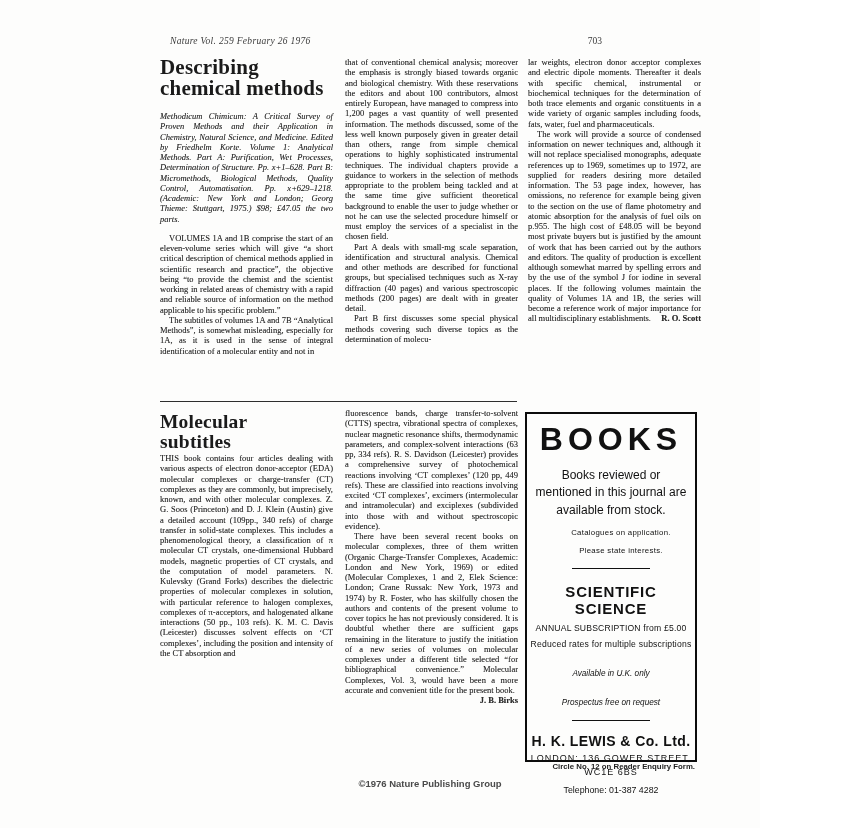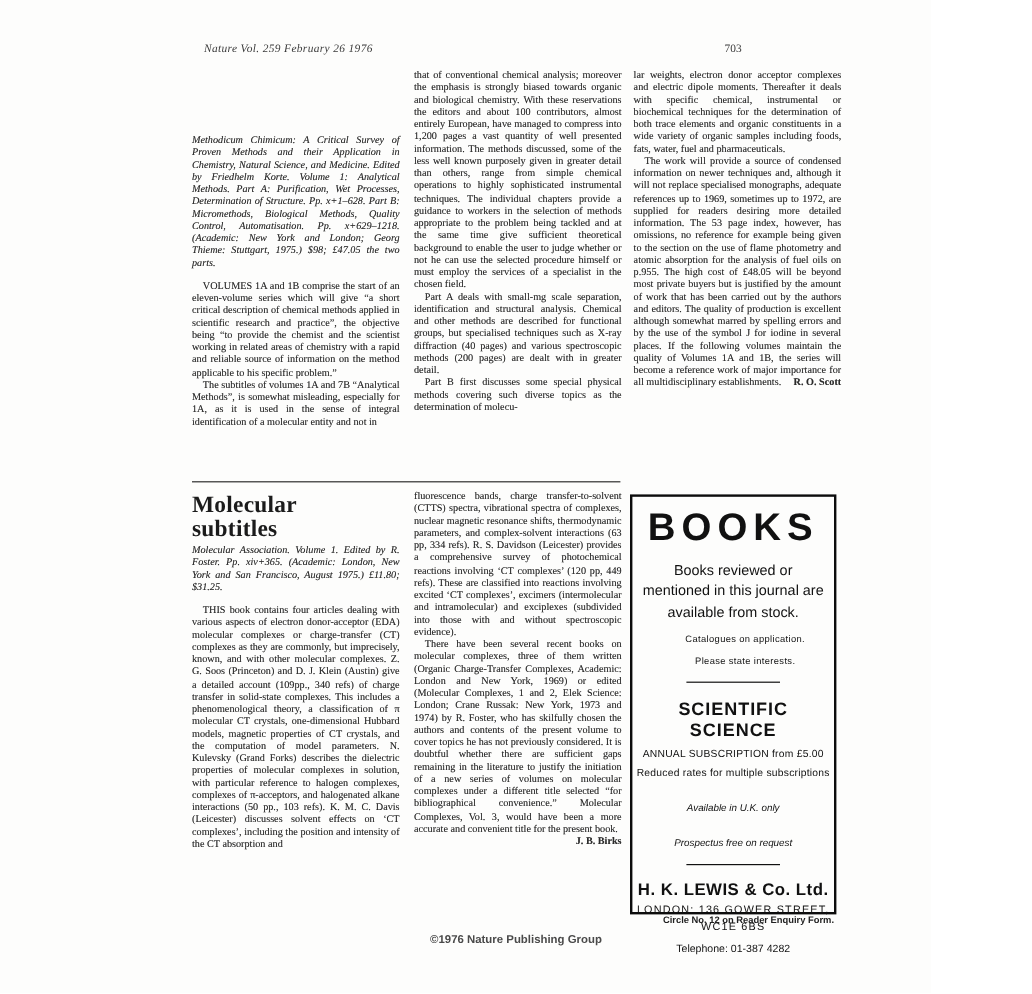--- a/index.html
+++ b/index.html
@@ -1,17 +1,17 @@
 <!DOCTYPE html>
 <html><head>
 <meta charset="utf-8">
 <style>
   html,body{margin:0;padding:0;background:#ffffff;}
   #page{position:relative;width:760px;height:828px;background:#fdfdfc;overflow:hidden;
-        font-family:"Liberation Serif",serif;color:#222;padding-left:16px;}
+        font-family:"Liberation Serif",serif;color:#222;}
   
   .jhead{position:absolute;top:36px;left:170px;font-style:italic;font-size:9.5px;color:#3a3a3a;letter-spacing:.3px;}
   .pnum{position:absolute;top:36px;right:158px;font-size:9.5px;color:#3a3a3a;}
   
   .rev-title{font-weight:bold;font-size:21px;line-height:1.02;letter-spacing:.2px;color:#1b1b1b;
              font-family:"Liberation Serif",serif;}
   
   .col{position:absolute;width:173px;font-size:8.5px;line-height:10.25px;text-align:justify;
        color:#2b2b2b;text-shadow:0 0 .4px rgba(40,40,40,.45);}
   .col p{margin:0;}
@@ -42,20 +42,23 @@
   .t2 .rev-title{font-size:19.5px;}
 </style>
 </head>
 <body>
 
 <div id="page">
 
   <div class="jhead">Nature Vol. 259 February 26 1976</div>
   <div class="pnum">703</div>
 
+  <div class="t1">
+    <div class="rev-title">Describing chemical methods</div>
+  </div>
 
   <div class="col" style="left:160px;top:111px;">
     <p class="citation">Methodicum Chimicum: A Critical Survey of Proven Methods and their Application in Chemistry, Natural Science, and Medicine. Edited by Friedhelm Korte. Volume 1: Analytical Methods. Part A: Purification, Wet Processes, Determination of Structure. Pp. x+1–628. Part B: Micromethods, Biological Methods, Quality Control, Automatisation. Pp. x+629–1218. (Academic: New York and London; Georg Thieme: Stuttgart, 1975.) $98; £47.05 the two parts.</p>
     <p>VOLUMES 1A and 1B comprise the start of an eleven-volume series which will give “a short critical description of chemical methods applied in scientific research and practice”, the objective being “to provide the chemist and the scientist working in related areas of chemistry with a rapid and reliable source of information on the method applicable to his specific problem.”</p>
     <p>The subtitles of volumes 1A and 7B “Analytical Methods”, is somewhat misleading, especially for 1A, as it is used in the sense of integral identification of a molecular entity and not in</p>
   </div>
 
   <div class="col" style="left:345px;top:57px;">
     <p>that of conventional chemical analysis; moreover the emphasis is strongly biased towards organic and biological chemistry. With these reservations the editors and about 100 contributors, almost entirely European, have managed to compress into 1,200 pages a vast quantity of well presented information. The methods discussed, some of the less well known purposely given in greater detail than others, range from simple chemical operations to highly sophisticated instrumental techniques. The individual chapters provide a guidance to workers in the selection of methods appropriate to the problem being tackled and at the same time give sufficient theoretical background to enable the user to judge whether or not he can use the selected procedure himself or must employ the services of a specialist in the chosen field.</p>
     <p>Part A deals with small-mg scale separation, identification and structural analysis. Chemical and other methods are described for functional groups, but specialised techniques such as X-ray diffraction (40 pages) and various spectroscopic methods (200 pages) are dealt with in greater detail.</p>
@@ -67,21 +70,20 @@
     <p><span>The work will provide a source of condensed information on newer techniques and, although it will not replace specialised monographs, adequate references up to 1969, sometimes up to 1972, are supplied for readers desiring more detailed information. The 53 page index, however, has omissions, no reference for example being given to the section on the use of flame photometry and atomic absorption for the analysis of fuel oils on p.955. The high cost of £48.05 will be beyond most private buyers but is justified by the amount of work that has been carried out by the authors and editors. The quality of production is excellent although somewhat marred by spelling errors and by the use of the symbol J for iodine in several places. If the following volumes maintain the quality of Volumes 1A and 1B, the series will become a reference work of major importance for all multidisciplinary establishments.</span> <span class="sig">R. O. Scott</span></p>
   </div>
 
   <div class="rule-h" style="left:160px;top:401px;width:357px;"></div>
 
   <div class="t2">
     <div class="rev-title">Molecular subtitles</div>
   </div>
 
   <div class="col" style="left:160px;top:453px;">
-    <p class="citation">Molecular Association. Volume 1. Edited by R. Foster. Pp. xiv+365. (Academic: London, New York and San Francisco, August 1975.) £11.80; $31.25.</p>
     <p>THIS book contains four articles dealing with various aspects of electron donor-acceptor (EDA) molecular complexes or charge-transfer (CT) complexes as they are commonly, but imprecisely, known, and with other molecular complexes. Z. G. Soos (Princeton) and D. J. Klein (Austin) give a detailed account (109pp., 340 refs) of charge transfer in solid-state complexes. This includes a phenomenological theory, a classification of π molecular CT crystals, one-dimensional Hubbard models, magnetic properties of CT crystals, and the computation of model parameters. N. Kulevsky (Grand Forks) describes the dielectric properties of molecular complexes in solution, with particular reference to halogen complexes, complexes of π-acceptors, and halogenated alkane interactions (50 pp., 103 refs). K. M. C. Davis (Leicester) discusses solvent effects on ‘CT complexes’, including the position and intensity of the CT absorption and</p>
   </div>
 
   <div class="col" style="left:345px;top:408px;">
     <p>fluorescence bands, charge transfer-to-solvent (CTTS) spectra, vibrational spectra of complexes, nuclear magnetic resonance shifts, thermodynamic parameters, and complex-solvent interactions (63 pp, 334 refs). R. S. Davidson (Leicester) provides a comprehensive survey of photochemical reactions involving ‘CT complexes’ (120 pp, 449 refs). These are classified into reactions involving excited ‘CT complexes’, excimers (intermolecular and intramolecular) and exciplexes (subdivided into those with and without spectroscopic evidence).</p>
     <p><span>There have been several recent books on molecular complexes, three of them written (Organic Charge-Transfer Complexes, Academic: London and New York, 1969) or edited (Molecular Complexes, 1 and 2, Elek Science: London; Crane Russak: New York, 1973 and 1974) by R. Foster, who has skilfully chosen the authors and contents of the present volume to cover topics he has not previously considered. It is doubtful whether there are sufficient gaps remaining in the literature to justify the initiation of a new series of volumes on molecular complexes under a different title selected “for bibliographical convenience.” Molecular Complexes, Vol. 3, would have been a more accurate and convenient title for the present book.</span> <span class="sig">J. B. Birks</span></p>
   </div>
 
   <div id="ad">
     <div class="ad-books">BOOKS</div>

